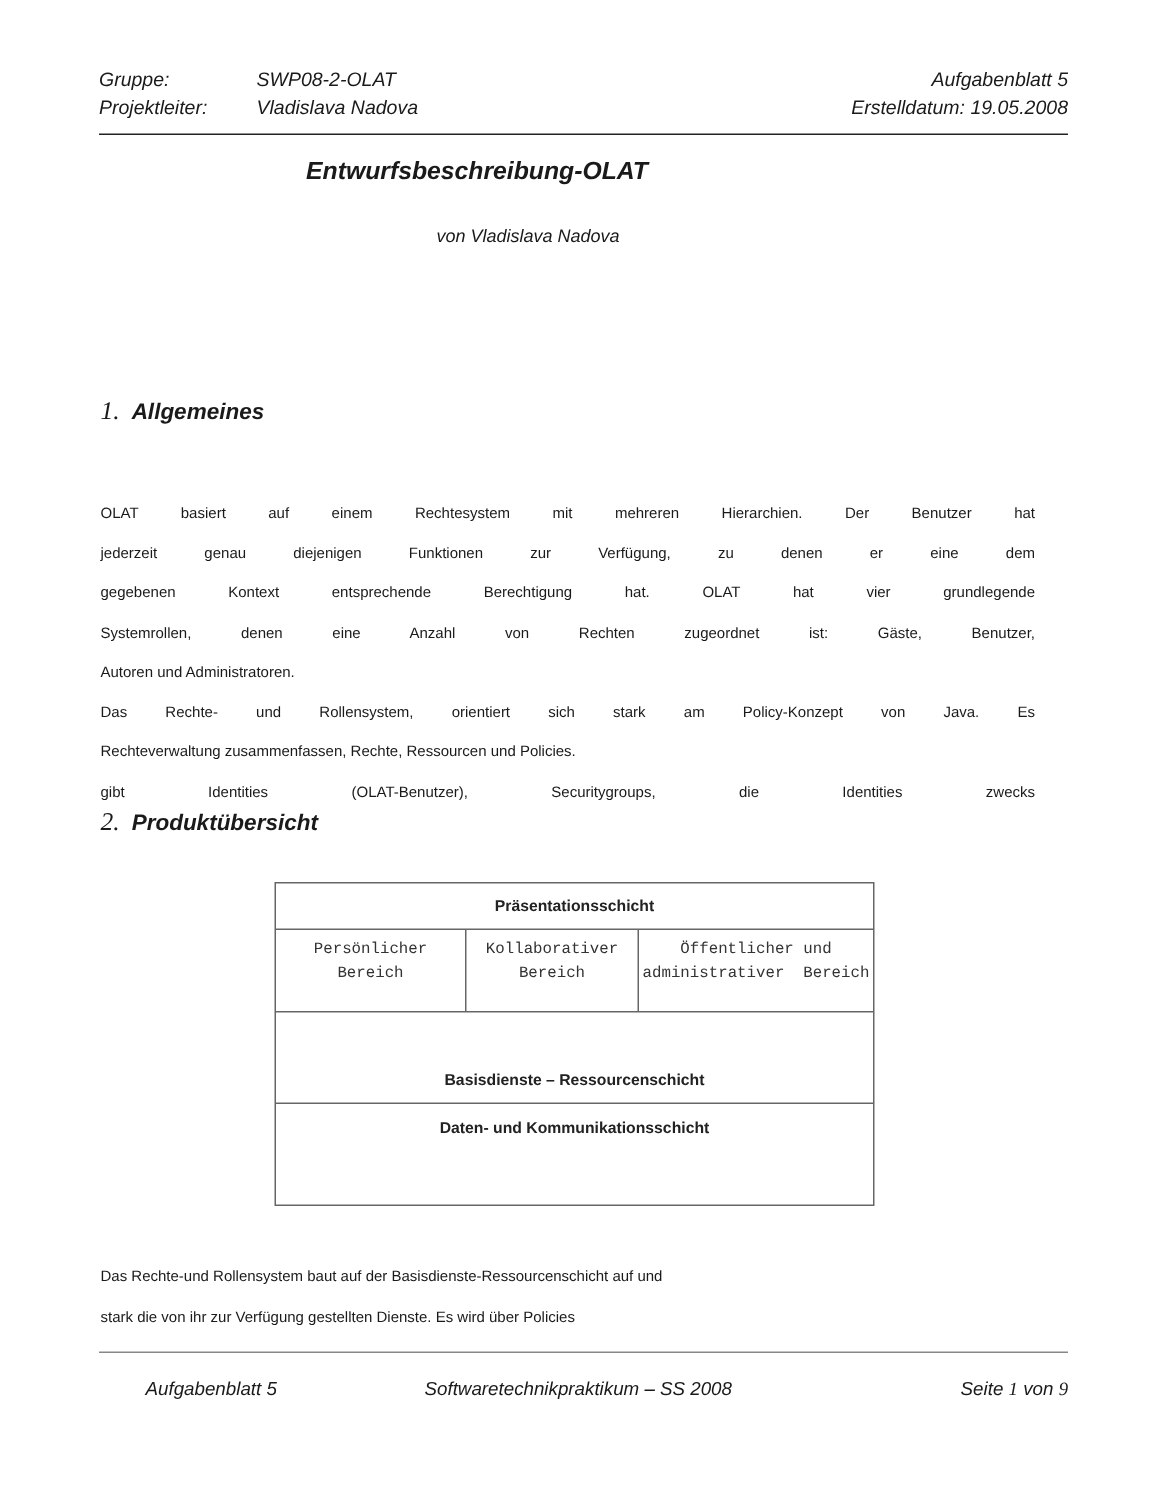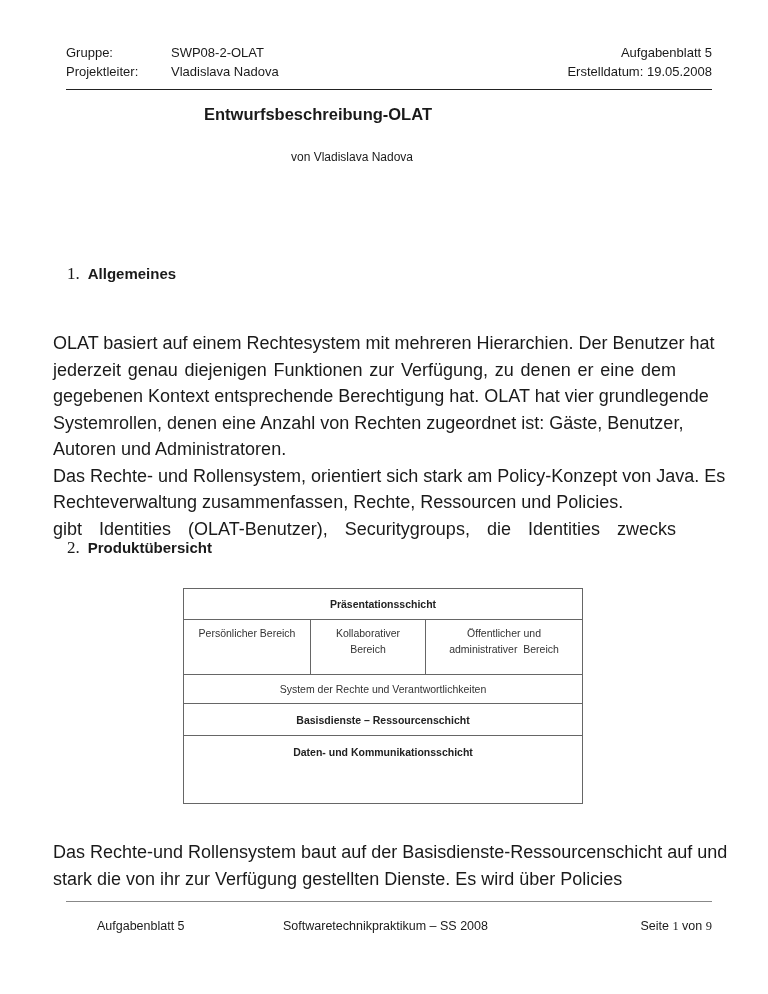--- a/index.html
+++ b/index.html
@@ -1,33 +1,33 @@
 <!DOCTYPE html>
 <html><head>
 <meta charset="utf-8">
 <style>
   html, body { margin:0; padding:0; background:#ffffff; }
   body { width:768px; height:994px; position:relative; overflow:hidden; color:#1a1a1a;
          font-family:"Liberation Sans", sans-serif; }
-  .abs { position:absolute; white-space:nowrap; }
+  .abs { position:absolute; white-space:nowrap;font-style:italic; }
   .hdr { font-size:13px; line-height:16px; }
   .hr { position:absolute; left:66px; width:646px; height:0; border-top:1px solid #222; }
   .hr.light { border-top:1px solid #888; }
   .title { font-size:16.5px; font-weight:bold; left:0; width:636px; text-align:center; }
   .sub { font-size:12px; left:0; width:704px; text-align:center; }
   .sec { font-size:15px; font-weight:bold; left:67px; }
   .sec .num { font-family:"Liberation Serif", serif; font-weight:normal; font-size:17px; margin-right:8px; }
-  .para { position:absolute; left:53px; width:623px; font-size:18px; line-height:26.5px; }
+  .para { position:absolute; left:67px; width:623px; font-size:10px; line-height:26.5px; }
   .para .ln { display:block; white-space:nowrap; text-align:justify; text-align-last:justify; }
   .para .ln.last { text-align-last:left; }
   .diag { position:absolute; left:183px; top:588px; width:400px; height:216px; border:1px solid #666; box-sizing:border-box; font-size:10.5px; color:#333; }
   .row { position:absolute; left:0; width:100%; border-bottom:1px solid #666; box-sizing:border-box; display:flex; align-items:center; justify-content:center; text-align:center; }
   .row.nb { border-bottom:none; }
   .b { font-weight:bold; color:#222; }
-  .cell { position:absolute; top:0; height:100%; box-sizing:border-box; text-align:center; padding-top:5px; line-height:16px; }
+  .cell { position:absolute; top:0; height:100%; box-sizing:border-box; text-align:center; padding-top:5px; line-height:16px;font-family:Liberation Mono, monospace; }
   .cell.br { border-right:1px solid #666; }
   .foot { font-size:12.5px; top:919px; }
   .foot .serif { font-family:"Liberation Serif", serif; }
 </style>
 </head>
 <body>
 
 <div class="abs hdr" style="left:66px;top:45px;">Gruppe:</div>
 <div class="abs hdr" style="left:171px;top:45px;">SWP08-2-OLAT</div>
 <div class="abs hdr" style="right:56px;top:45px;">Aufgabenblatt 5</div>
@@ -65,21 +65,20 @@
     </div>
     <div class="cell br" style="left:127px;width:115px;">
       <span>Kollaborativer</span><br>
       <span>Bereich</span>
     </div>
     <div class="cell" style="left:242px;width:156px;">
       <span>Öffentlicher und</span><br>
       <span style="white-space:pre;">administrativer  Bereich</span>
     </div>
   </div>
-  <div class="row" style="top:86px;height:29px;">System der Rechte und Verantwortlichkeiten</div>
   <div class="row b" style="top:115px;height:32px;">Basisdienste – Ressourcenschicht</div>
   <div class="row b nb" style="top:147px;height:31px;">Daten- und Kommunikationsschicht</div>
 </div>
 
 <div class="para" style="top:839px;">
   <span class="ln last">Das Rechte-und Rollensystem baut auf der Basisdienste-Ressourcenschicht auf und</span>
   <span class="ln last">stark die von ihr zur Verfügung gestellten Dienste. Es wird über Policies</span>
 </div>
 
 <div class="hr light" style="top:901px;"></div>

